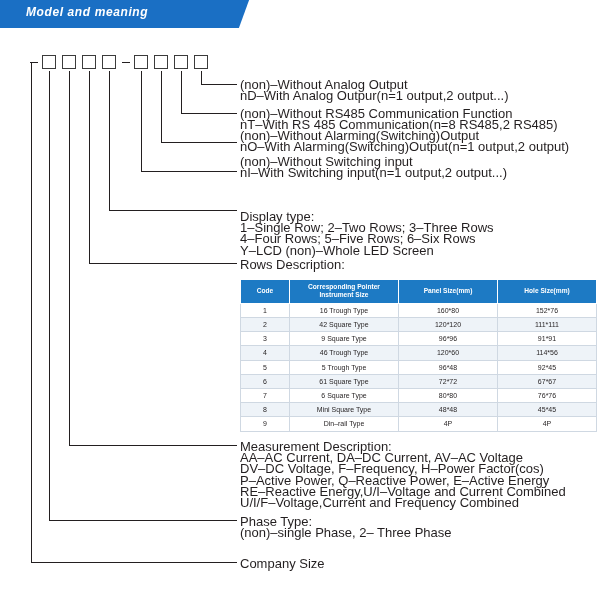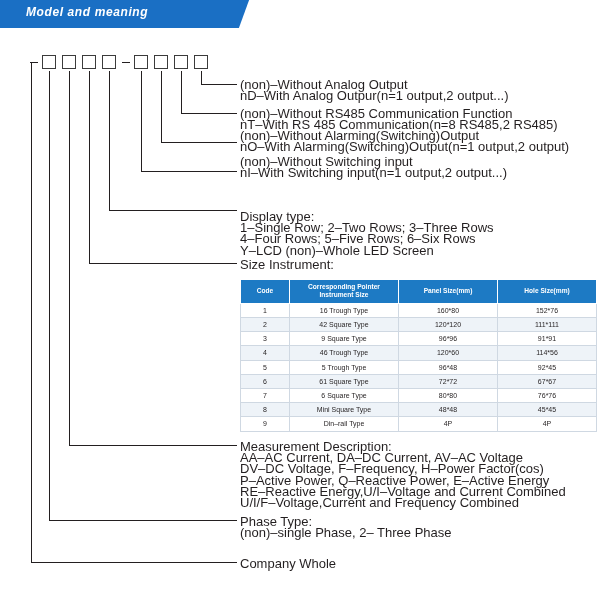--- a/index.html
+++ b/index.html
@@ -186,33 +186,33 @@
 nO–With Alarming(Switching)Output(n=1 output,2 output)</div>
 
 <div class="note" style="left:240px; top:156px;">(non)–Without Switching input
 nI–With Switching input(n=1 output,2 output...)</div>
 
 <div class="note" style="left:240px; top:211px;">Display type:
 1–Single Row;  2–Two Rows;  3–Three Rows
 4–Four Rows;  5–Five Rows;  6–Six Rows
 Y–LCD        (non)–Whole LED Screen</div>
 
-<div class="note" style="left:240px; top:259px;">Size Instrument:</div>
+<div class="note" style="left:240px; top:259px;">Rows Description:</div>
 
 <div class="note" style="left:240px; top:441px;">Measurement Description:
 AA–AC Current,    DA–DC Current, AV–AC Voltage
 DV–DC Voltage,    F–Frequency,   H–Power Factor(cos)
 P–Active Power,   Q–Reactive Power,  E–Active Energy
 RE–Reactive Energy,U/I–Voltage and Current Combined
 U/I/F–Voltage,Current and Frequency Combined</div>
 
 <div class="note" style="left:240px; top:516px;">Phase Type:
 (non)–single Phase, 2– Three Phase</div>
 
-<div class="note" style="left:240px; top:558px;">Company Whole</div>
+<div class="note" style="left:240px; top:558px;">Company Size</div>
 
 <table id="size-table">
   <thead>
     <tr>
       <th class="col-code">Code</th>
       <th class="col-ptr">
         <span class="line">Corresponding</span>
         <span class="line">Pointer Instrument Size</span>
       </th>
       <th class="col-panel">Panel Size(mm)</th>

